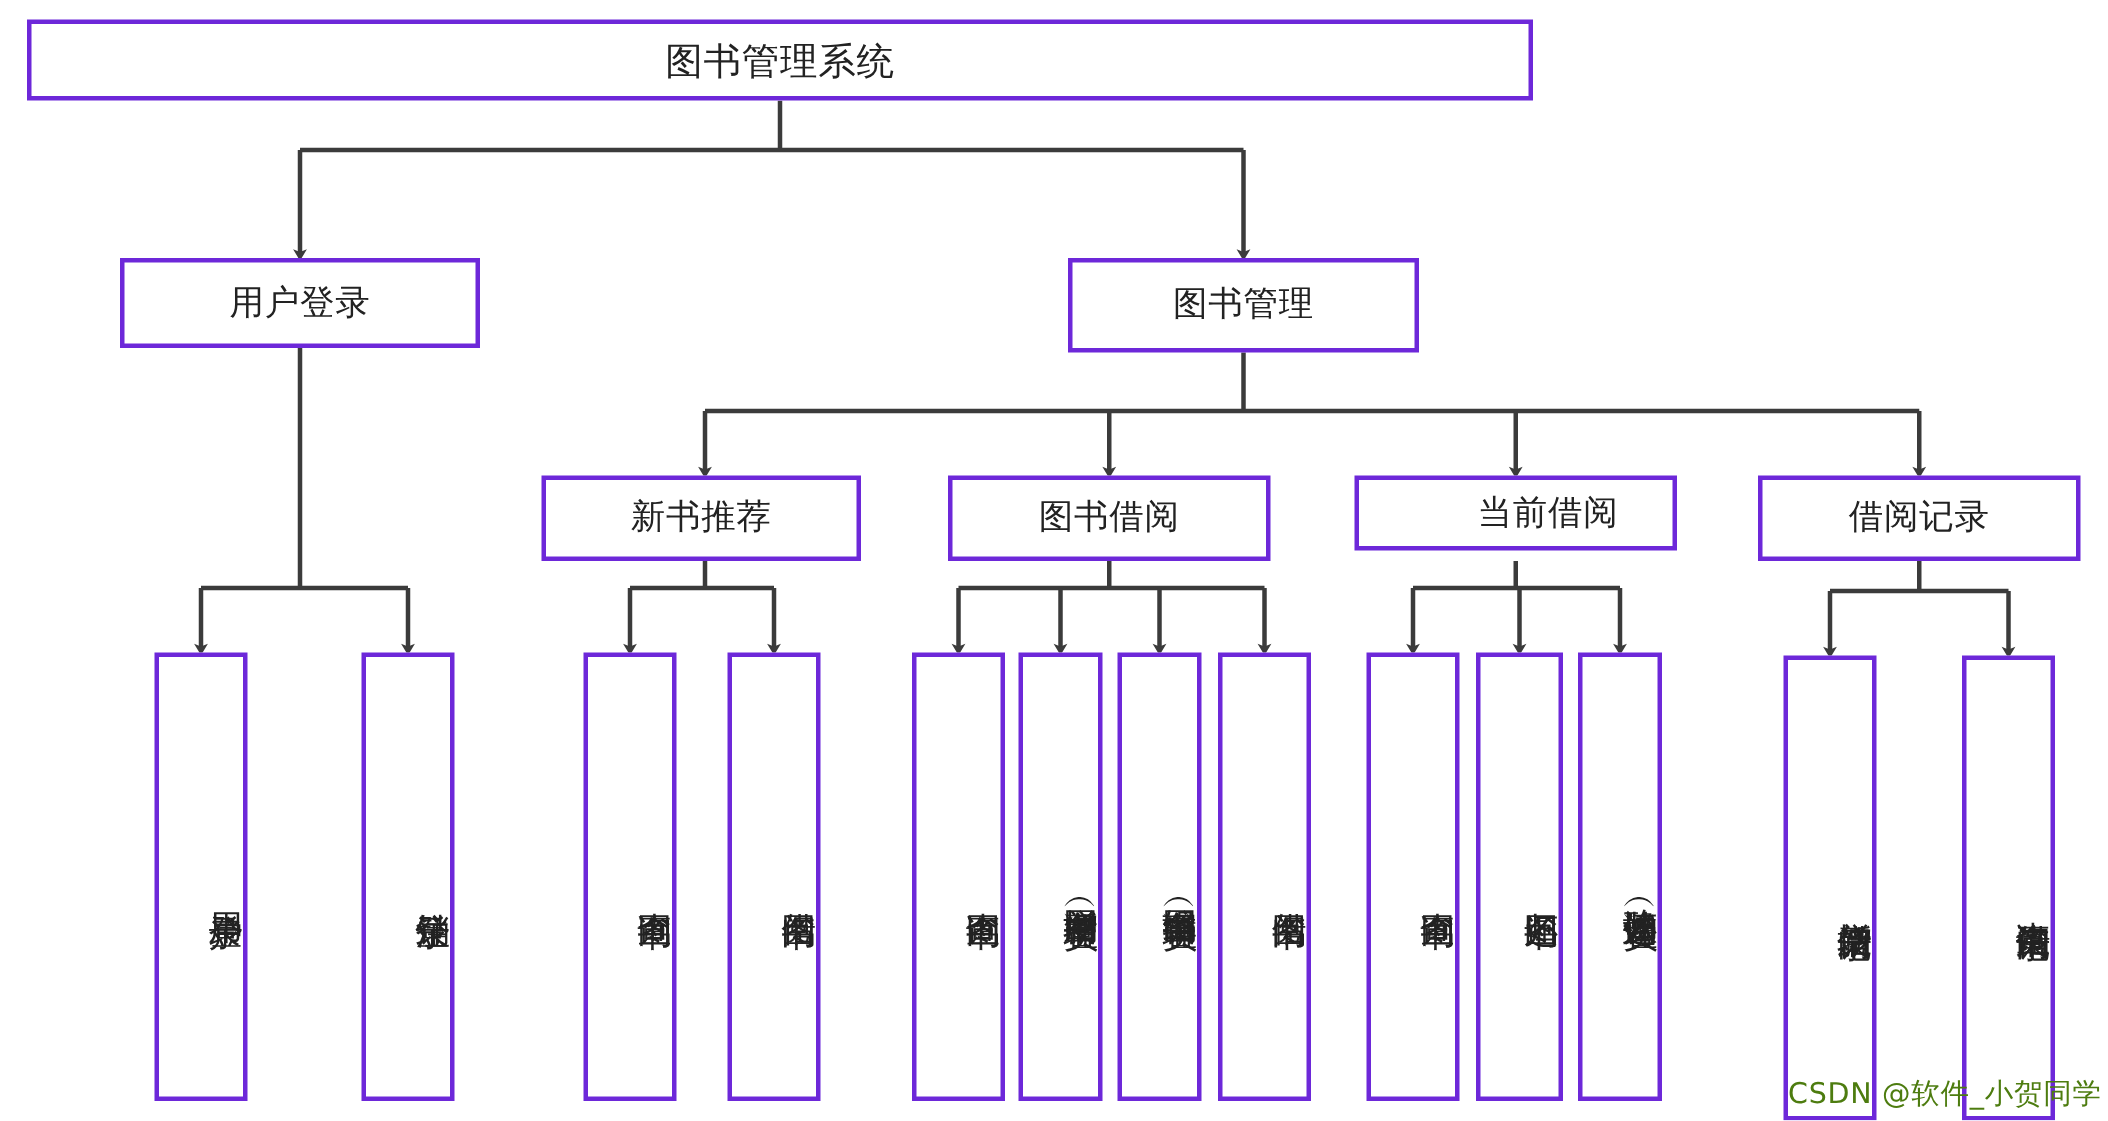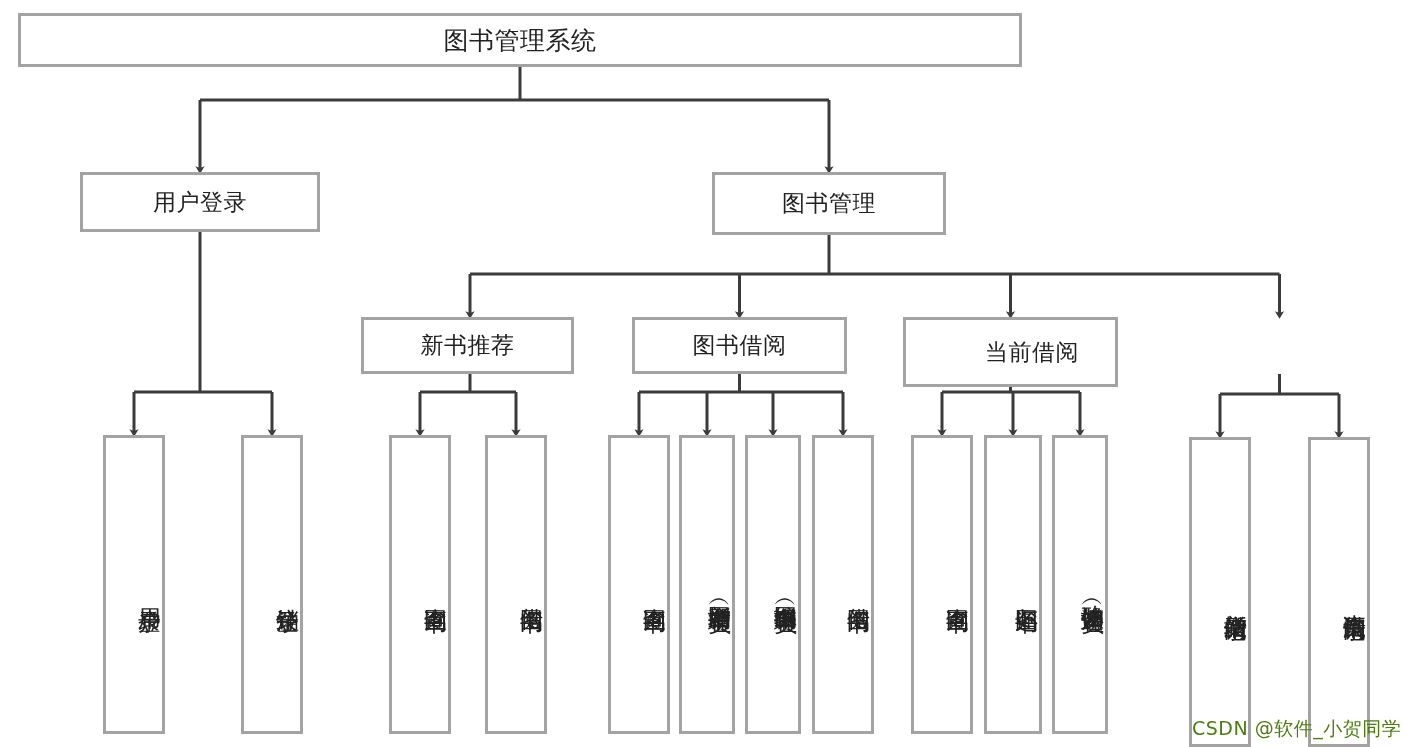--- a/index.html
+++ b/index.html
@@ -21,21 +21,21 @@
     position: absolute;
     left: 0;
     top: 0;
     width: 1405px;
     height: 747px;
     pointer-events: none;
   }
   .node {
     position: absolute;
     box-sizing: border-box;
-    border: 3px solid #a3a3a3;
+    border: 3px solid #6d28d9;
     background: #ffffff;
     display: flex;
     align-items: center;
     justify-content: center;
     color: #222222;
   }
   .node.vertical {
     writing-mode: vertical-rl;
     text-orientation: upright;
     align-items: flex-start;
@@ -116,22 +116,25 @@
   <div class="node level2" style="left: 712px; top: 172px; width: 234px; height: 63px;">
     <span class="node-label">图书管理</span>
   </div>
 
   <div class="node level2" style="left: 361px; top: 317px; width: 213px; height: 57px;">
     <span class="node-label">新书推荐</span>
   </div>
   <div class="node level2" style="left: 632px; top: 317px; width: 215px; height: 57px;">
     <span class="node-label">图书借阅</span>
   </div>
-  <div class="node level2" style="left: 903px; top: 317px; width: 215px; height: 70px; padding-left: 43px;">
+  <div class="node level2" style="left: 903px; top: 317px; width: 215px; height: 50px; padding-left: 43px;">
     <span class="node-label">当前借阅</span>
+  </div>
+  <div class="node level2" style="left: 1172px; top: 317px; width: 215px; height: 57px;">
+    <span class="node-label">借阅记录</span>
   </div>
 
   <div class="node vertical" style="left: 103px; top: 435px; width: 62px; height: 299px;">
     <span class="node-label">用户登录</span>
   </div>
   <div class="node vertical" style="left: 241px; top: 435px; width: 62px; height: 299px;">
     <span class="node-label">注销登录</span>
   </div>
   <div class="node vertical" style="left: 389px; top: 435px; width: 62px; height: 299px;">
     <span class="node-label">查询图书</span>

